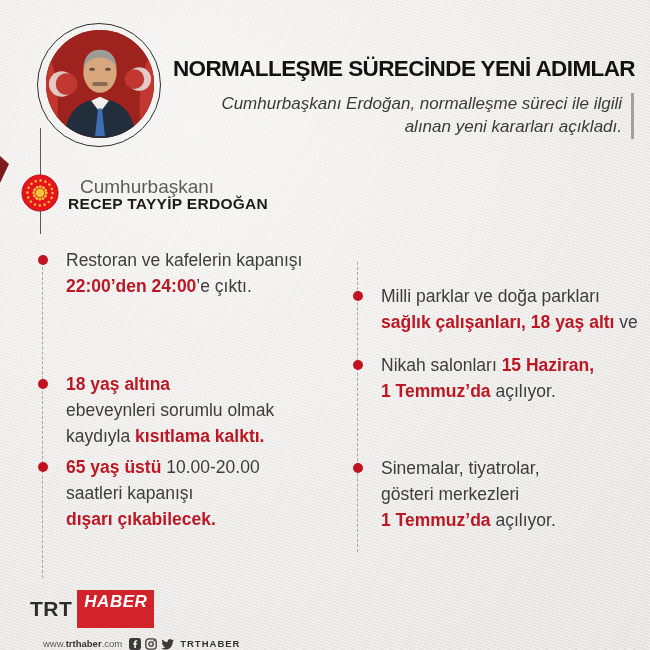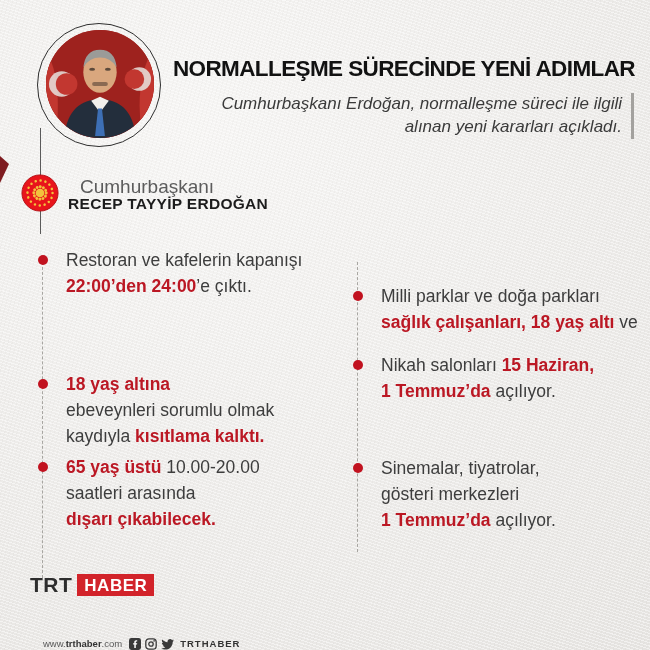--- a/index.html
+++ b/index.html
@@ -53,24 +53,24 @@
   #col-right .bullet-item:nth-of-type(1){top:247px;margin-top:36px;}
   #col-right .bullet-item:nth-of-type(2){top:352px;}
   #col-right .bullet-item:nth-of-type(3){top:455px;}
   .dot{position:absolute;left:8px;top:8px;width:10px;height:10px;border-radius:50%;
     background:#c1121f;}
   .bullet-text{margin-left:36px;font-size:17.5px;line-height:26px;color:#3d3d3d;}
   .bullet-text p{margin:0;}
   .bullet-text .red{color:#bb1824;font-weight:bold;}
 
   
-  .footer-logo{position:absolute;left:30px;top:573px;display:flex;align-items:center;justify-content:space-between;}
+  .footer-logo{position:absolute;left:30px;top:590px;display:flex;align-items:center;justify-content:space-between;}
   .logo-trt{font-size:21px;font-weight:bold;letter-spacing:0.5px;color:#2d2d2d;}
   .logo-haber{margin-left:5px;background:#d2232a;color:#ffffff;font-weight:bold;
-    font-size:17px;letter-spacing:0.5px;padding:2px 7px 0;}
+    font-size:17px;letter-spacing:0.5px;padding:2px 7px 16px;font-style:italic;}
   .footer-url{position:absolute;left:43px;top:618px;display:flex;align-items:flex-start;
     font-size:9.5px;color:#5a5a5a;margin-top:20px;}
   .footer-url b{color:#333;}
   .social{display:flex;align-items:center;margin-left:7px;gap:4px;}
   .social span{display:inline-flex;}
   .handle{margin-left:6px;font-weight:bold;letter-spacing:1px;color:#333;font-size:9.5px;}
 </style>
 </head>
 <body>
 
@@ -135,21 +135,21 @@
         <div class="bullet-text">
           <p><span class="red">18 yaş altına</span></p>
           <p><span>ebeveynleri sorumlu olmak</span></p>
           <p><span>kaydıyla </span><span class="red">kısıtlama kalktı.</span></p>
         </div>
       </div>
       <div class="bullet-item">
         <span class="dot"></span>
         <div class="bullet-text">
           <p><span class="red">65 yaş üstü </span><span>10.00-20.00</span></p>
-          <p><span>saatleri arasında</span></p>
+          <p><span>saatleri kapanışı</span></p>
           <p><span class="red">dışarı çıkabilecek.</span></p>
         </div>
       </div>
     </div>
   <div id="col-right">
       <div class="bullet-item">
         <span class="dot"></span>
         <div class="bullet-text">
           <p><span>Milli parklar ve doğa parkları</span></p>
           <p><span class="red">sağlık çalışanları, 18 yaş altı</span><span> ve</span></p>

